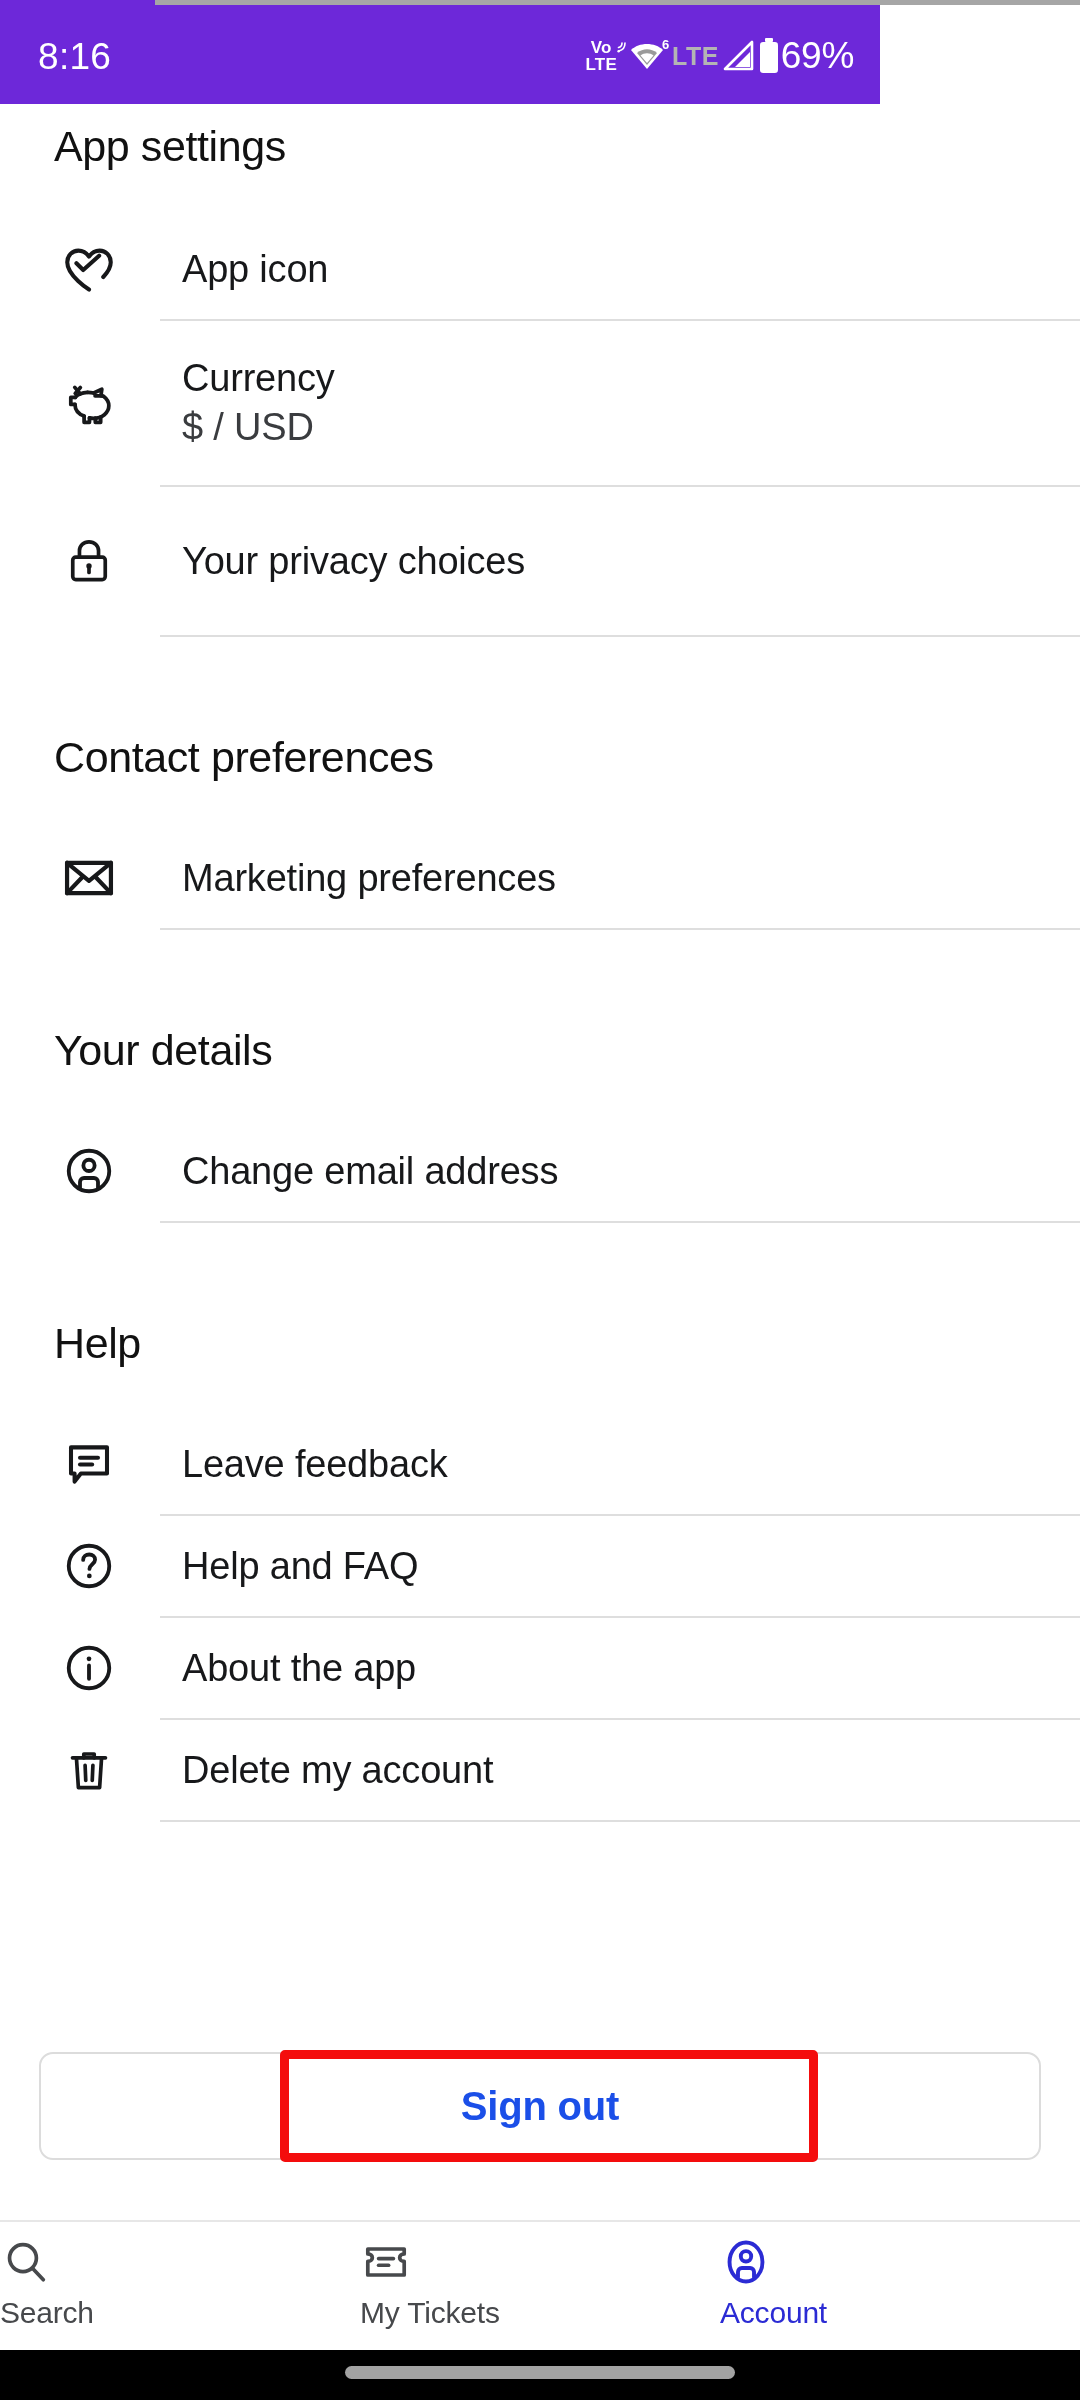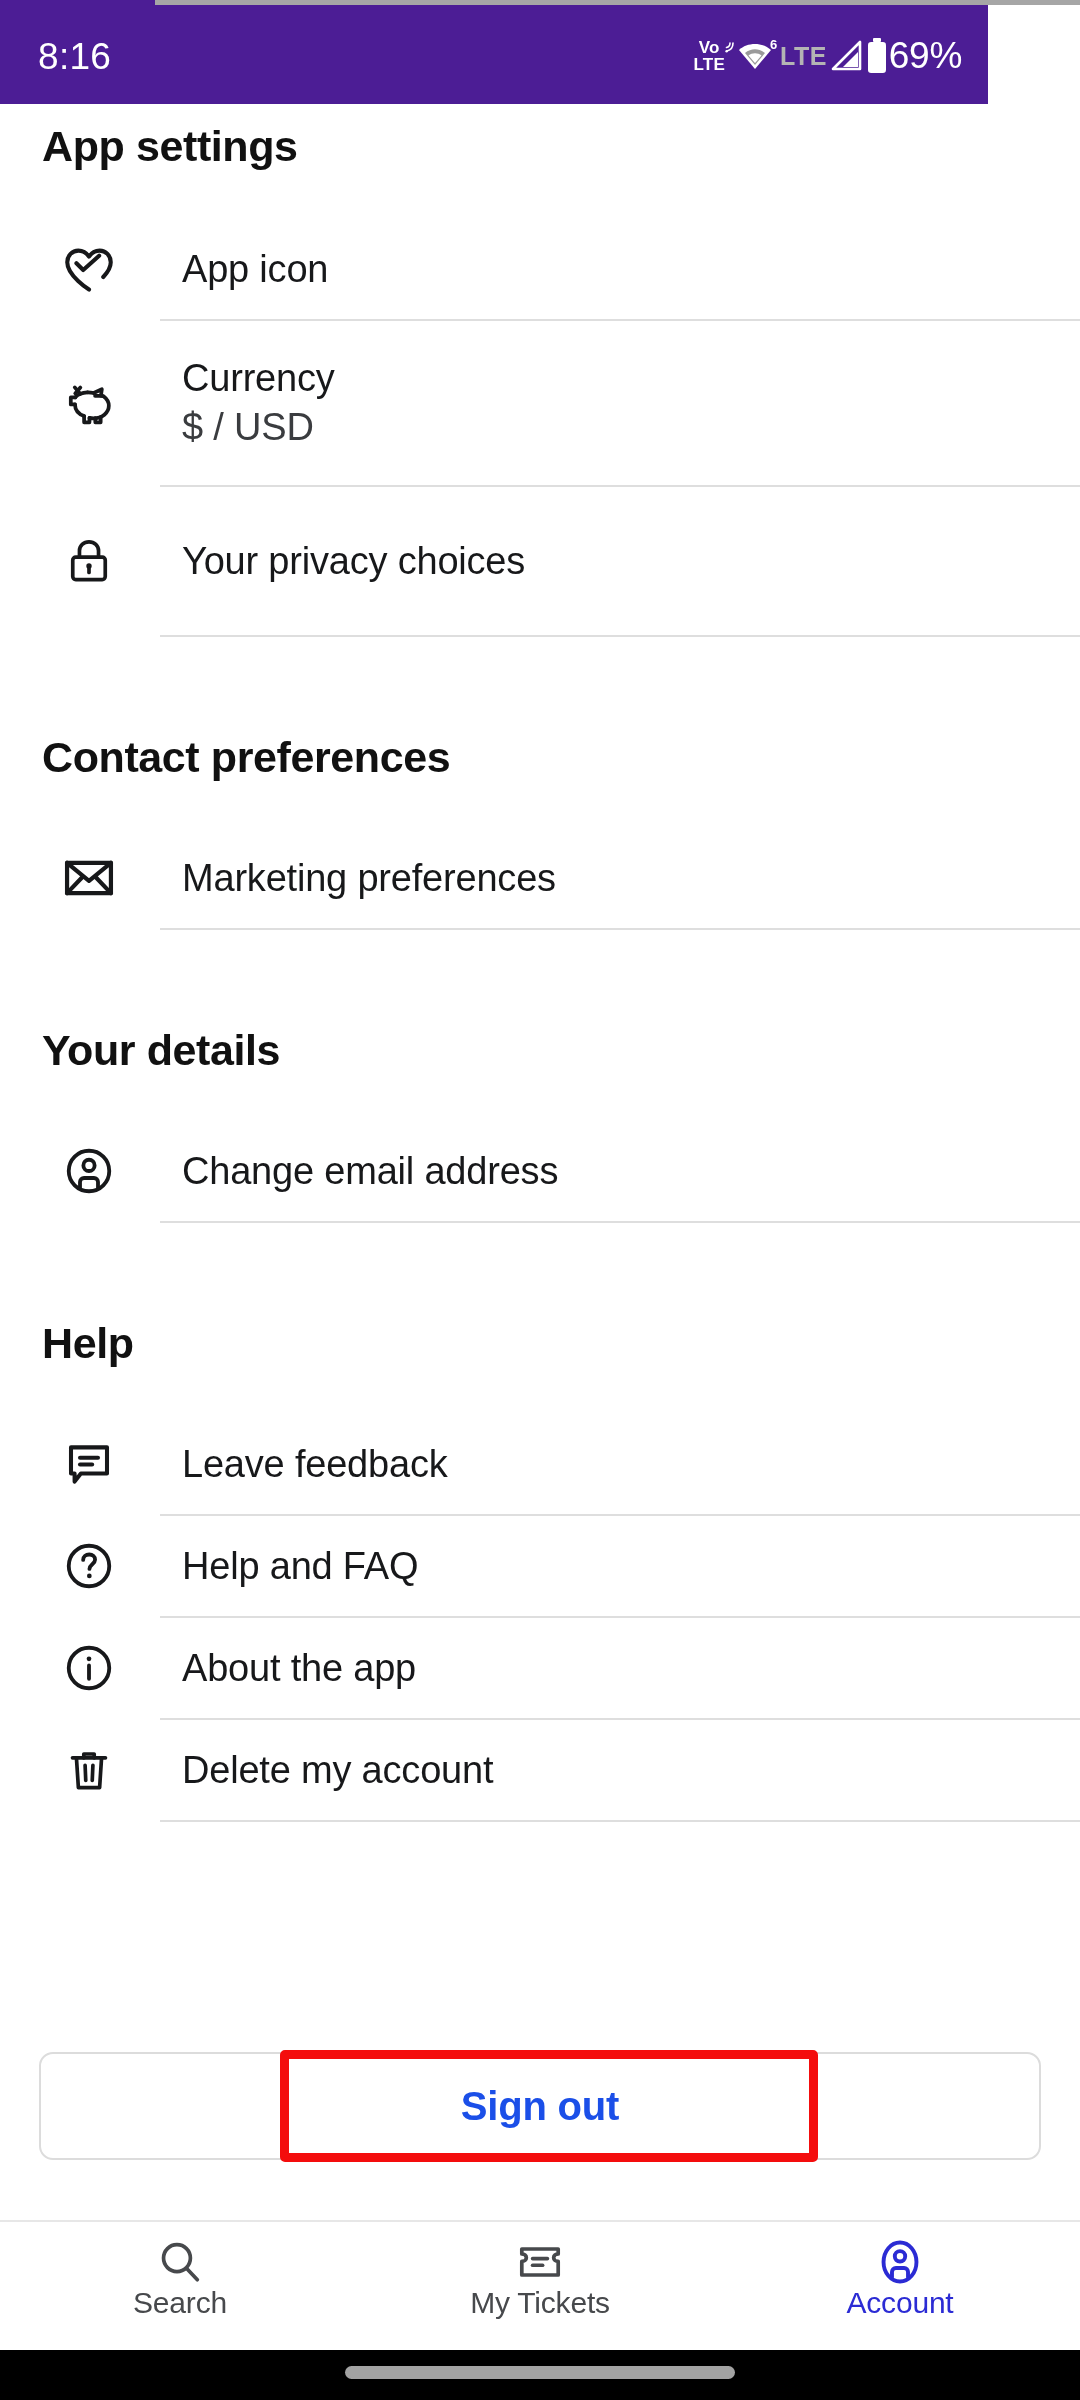--- a/index.html
+++ b/index.html
@@ -17,23 +17,23 @@
     width: 1080px;
     height: 2400px;
     overflow: hidden;
     background: #ffffff;
   }
 
   
   .statusbar {
     position: absolute;
     top: 0; left: 0;
-    width: 988px;
+    width: 880px;
     height: 104px;
-    background: #4c1d95;
+    background: #6d28d9;
     display: flex;
     align-items: center;
     justify-content: space-between;
     padding: 8px 26px 0 34px;
     color: #ffffff;
   }
   .statusbar .sb-top-strip{
     position:absolute;
     top:0; left:155px;
     width:925px; height:5px;
@@ -85,24 +85,24 @@
   .content {
     position: absolute;
     top: 104px; left: 0;
     width: 1080px;
     height: 2116px;
     background: #ffffff;
   }
 
   .section-title {
     font-size: 43px;
-    font-weight: 700;
+    font-weight: 400;
     color: #111111;
     letter-spacing: -.4px;
-    padding-left: 42px;
+    padding-left: 54px;
   }
 
   .row {
     display: flex;
     align-items: center;
     min-height: 100px;
     padding-left: 58px;
     position: relative;
     gap: 22px;
   }
@@ -183,21 +183,21 @@
     background: #ffffff;
     border-top: 2px solid #e7e7e7;
     display: flex;
     align-items: flex-start;
     padding-top: 14px;
   }
   .navitem {
     flex: 1;
     display: flex;
     flex-direction: column;
-    align-items: center;
+    gap: 10px;
     color: #47494c;
   }
   .navitem.active { color: #2b2bd4; }
   .navlabel {
     font-size: 30px;
     font-weight: 400;
     letter-spacing: -.2px;
     line-height: 1;
   }
 

